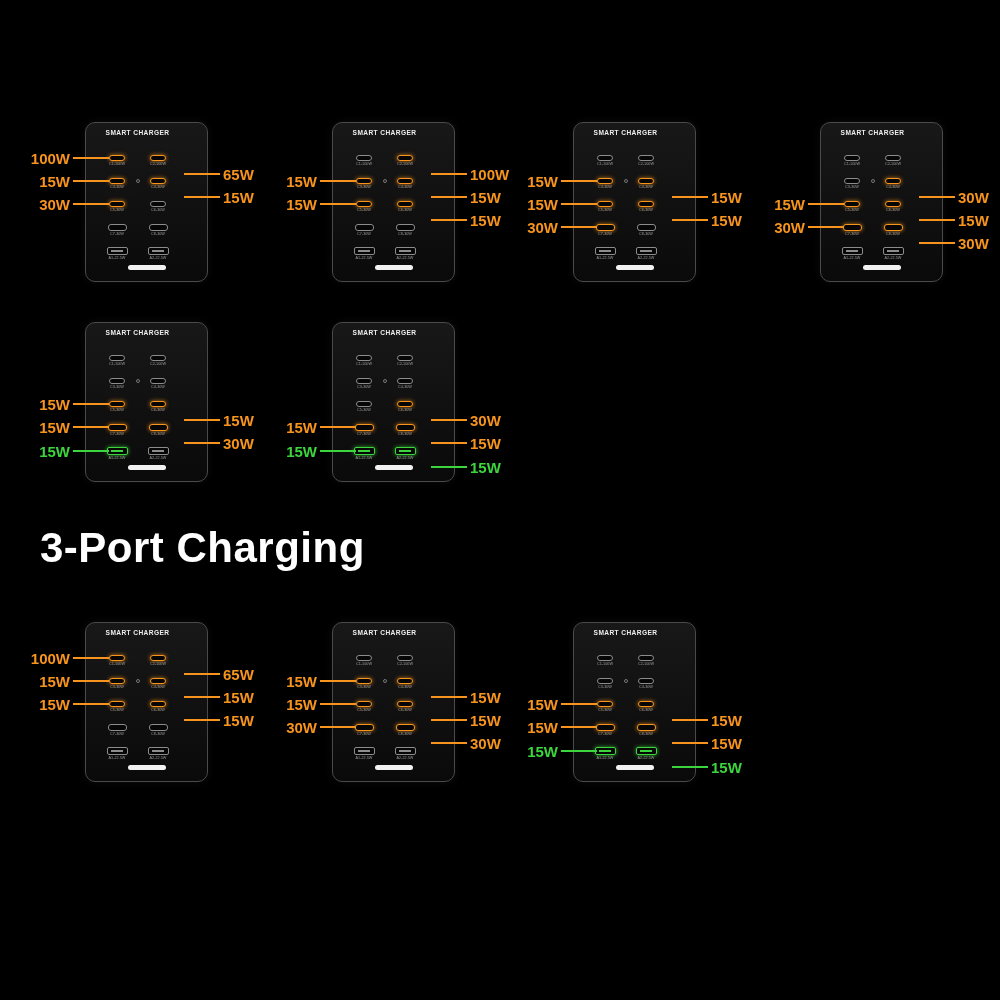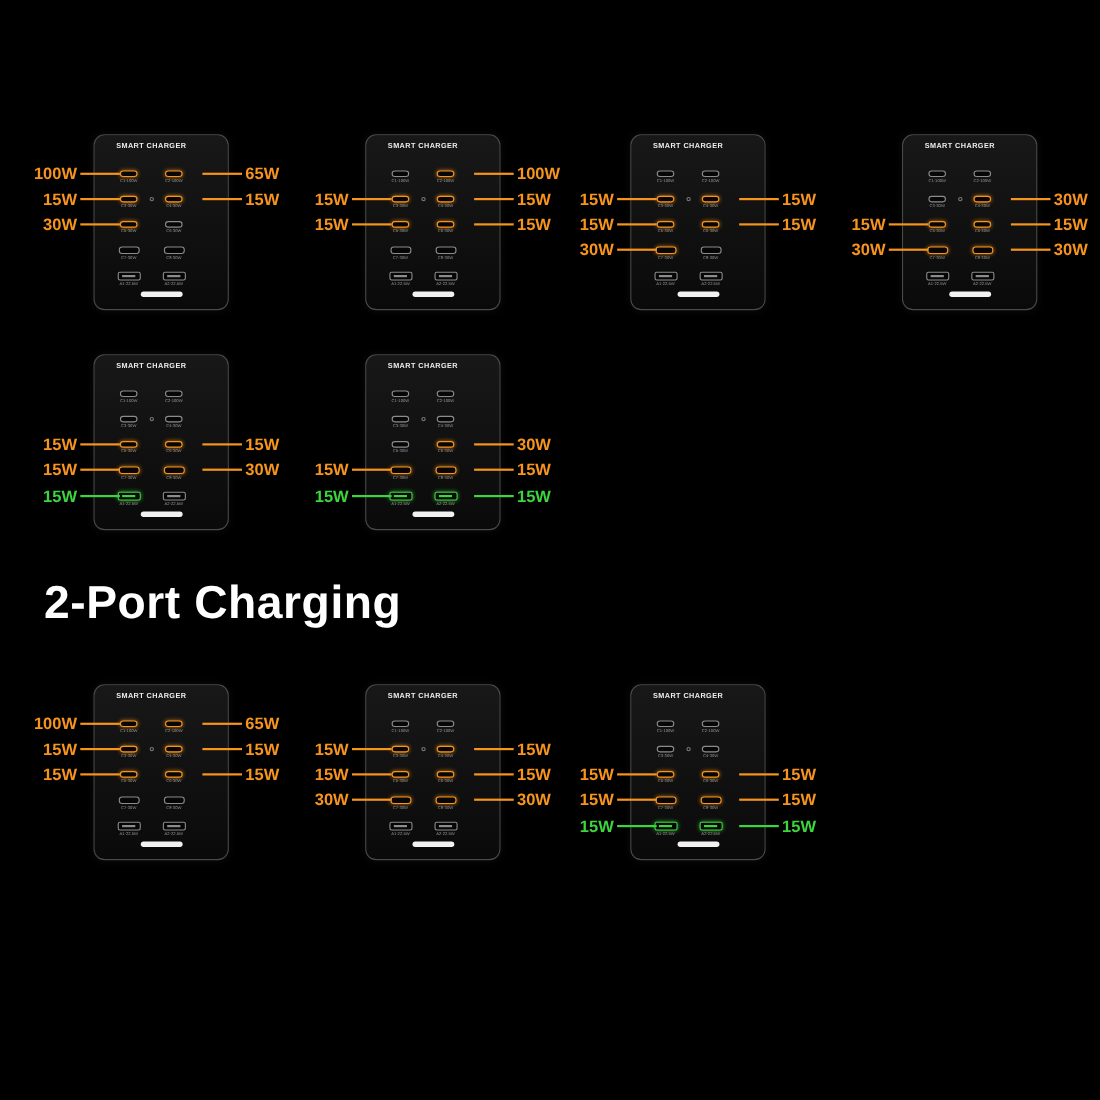--- a/index.html
+++ b/index.html
@@ -24,27 +24,27 @@
   .port.on-green .pin{background:#3DD53D;}
   .cap{position:absolute;width:60px;text-align:center;color:#9a9a9a;font-size:9px;
     transform:scale(.42);transform-origin:50% 0;white-space:nowrap;}
   .led{position:absolute;width:4px;height:4px;border:1px solid #777;border-radius:50%;box-sizing:border-box;}
   .bar{position:absolute;width:38px;height:5px;border-radius:2.5px;background:#f2f2f2;
     left:50%;transform:translateX(-50%);top:143px;}
   .co{position:absolute;display:flex;align-items:center;gap:3px;height:20px;}
   .co .t{font-size:15px;font-weight:bold;white-space:nowrap;}
   .co .l{width:36px;height:2px;display:inline-block;}
   .co.left{right:calc(100% - 24px);}
-  .co.right{left:calc(100% - 24px);}
+  .co.right{left:calc(100% - 24px);margin-top:16px;}
 </style>
 </head>
 <body>
 
 <div class="canvas">
-  <h1 class="heading" id="h1b">2-Port Charging</h1>
+  <h1 class="heading" id="h1b">3-Port Charging</h1>
   <div id="chargers">
       <div class="charger" style="left: 85px; top: 122px;">
         <div class="body"></div>
         <div class="brand">SMART CHARGER</div>
         <div class="led" style="left: 50.5px; top: 57px;"></div>
         <div class="port c on-orange" style="left: 24px; top: 33px; width: 16px; height: 6px;"></div>
         <div class="cap" style="left: 2px; top: 40px;">C1-100W</div>
         <div class="co left" style="top: 26px;">
           <span class="t" style="color: rgb(247, 148, 29);">100W</span>
           <span class="l" style="background: rgb(247, 148, 29);"></span>

